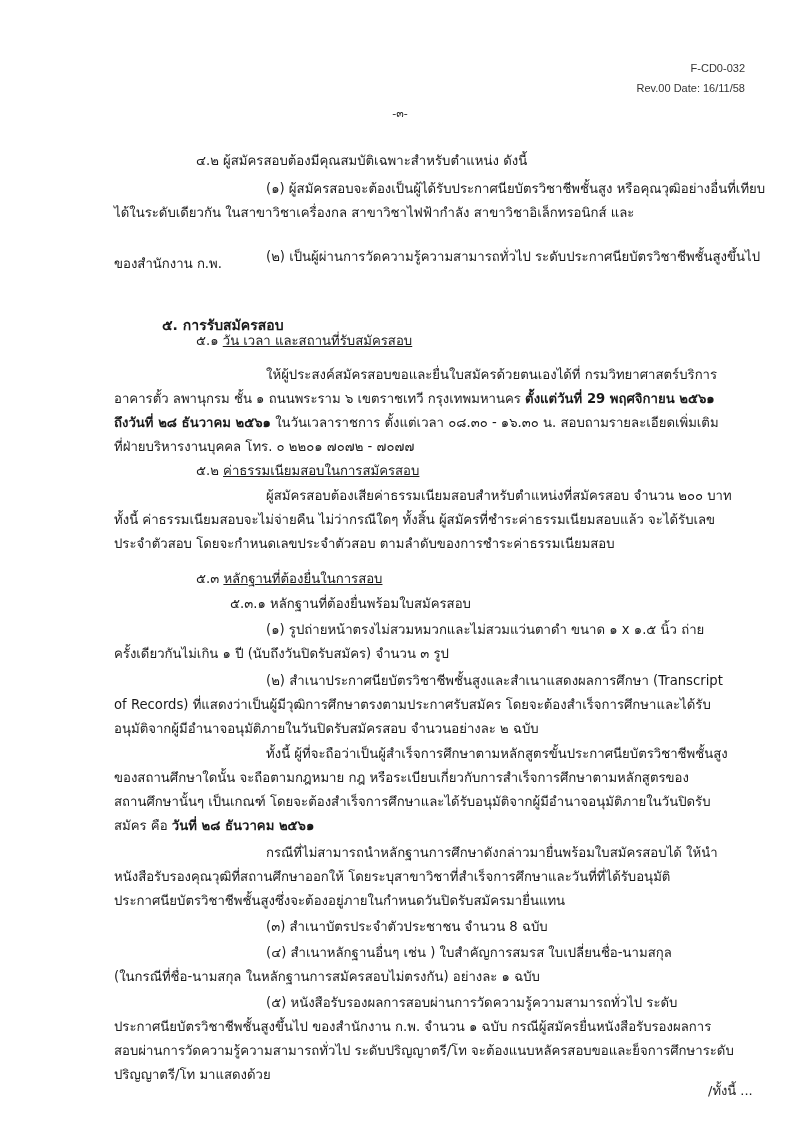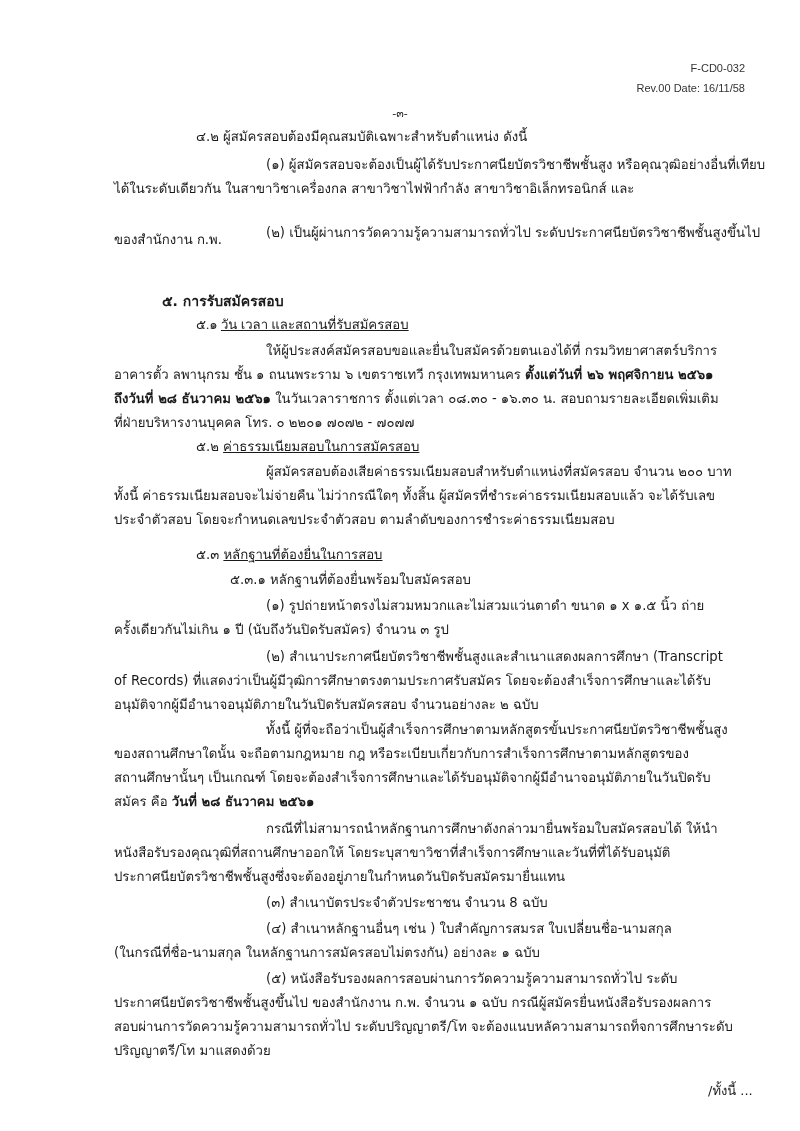--- a/index.html
+++ b/index.html
@@ -2,47 +2,47 @@
 <html><head>
 <meta charset="utf-8">
 <style>
   html, body { margin: 0; padding: 0; background: #ffffff; }
   body { width: 800px; height: 1131px; position: relative; overflow: hidden;
          font-family: "DejaVu Sans", "Liberation Sans", sans-serif; color: #1a1a1a; }
   .header-code { position: absolute; right: 55px; font-size: 11px; color: #333; font-family: "Liberation Sans", sans-serif; }
   #doc-code { top: 62px; }
   #doc-rev { top: 82px; }
   .page-num { position: absolute; top: 104px; left: 0; width: 800px; text-align: center; font-size: 11px; }
-  .line { position: absolute; font-size: 13.2px; white-space: nowrap; line-height: 18px; }
+  .line { position: absolute; font-size: 13.2px; white-space: nowrap; line-height: 18px; margin-top: 24px; }
   .b { font-weight: bold; }
   .u { text-decoration: underline; }
   .head { font-weight: bold; font-size: 14px; }
   .footer-cont { position: absolute; top: 1080px; left: 708px; font-size: 13px; }
 </style>
 </head>
 <body>
 
 <div class="header-code" id="doc-code">F-CD0-032</div>
 <div class="header-code" id="doc-rev">Rev.00 Date: 16/11/58</div>
 <div class="page-num">-๓-</div>
 
 <div class="line" style="top:128px; left:196px;">๔.๒ ผู้สมัครสอบต้องมีคุณสมบัติเฉพาะสำหรับตำแหน่ง ดังนี้</div>
 <div class="line" style="top:156px; left:266px;">(๑) ผู้สมัครสอบจะต้องเป็นผู้ได้รับประกาศนียบัตรวิชาชีพชั้นสูง หรือคุณวุฒิอย่างอื่นที่เทียบ</div>
 <div class="line" style="top:180px; left:114px;">ได้ในระดับเดียวกัน ในสาขาวิชาเครื่องกล สาขาวิชาไฟฟ้ากำลัง สาขาวิชาอิเล็กทรอนิกส์ และ</div>
 <div class="line" style="top:224px; left:266px;">(๒) เป็นผู้ผ่านการวัดความรู้ความสามารถทั่วไป ระดับประกาศนียบัตรวิชาชีพชั้นสูงขึ้นไป</div>
 <div class="line" style="top:231px; left:114px;text-align:center;">ของสำนักงาน ก.พ.</div>
 
 <div class="line head" style="top:292px; left:162px;">๕. การรับสมัครสอบ</div>
 
-<div class="line" style="top:316px; left:196px;font-family:Liberation Serif, serif;">
+<div class="line" style="top:308px; left:196px;">
   <span>๕.๑ </span><span class="u">วัน เวลา และสถานที่รับสมัครสอบ</span>
 </div>
 <div class="line" style="top:342px; left:266px;">ให้ผู้ประสงค์สมัครสอบขอและยื่นใบสมัครด้วยตนเองได้ที่ กรมวิทยาศาสตร์บริการ</div>
 <div class="line" style="top:366px; left:114px;">
-  <span>อาคารตั้ว ลพานุกรม ชั้น ๑ ถนนพระราม ๖  เขตราชเทวี  กรุงเทพมหานคร </span><span class="b">ตั้งแต่วันที่  ๒๖ พฤศจิกายน ๒๕๖๑</span>
+  <span>อาคารตั้ว ลพานุกรม ชั้น ๑ ถนนพระราม ๖  เขตราชเทวี  กรุงเทพมหานคร </span><span class="b">ตั้งแต่วันที่  29 พฤศจิกายน ๒๕๖๑</span>
 </div>
 <div class="line" style="top:390px; left:114px;">
   <span class="b">ถึงวันที่ ๒๘ ธันวาคม ๒๕๖๑</span><span>  ในวันเวลาราชการ ตั้งแต่เวลา ๐๘.๓๐ - ๑๖.๓๐ น. สอบถามรายละเอียดเพิ่มเติม</span>
 </div>
 <div class="line" style="top:414px; left:114px;">ที่ฝ่ายบริหารงานบุคคล โทร. ๐ ๒๒๐๑ ๗๐๗๒ - ๗๐๗๗</div>
 
 <div class="line" style="top:438px; left:196px;">
   <span>๕.๒ </span><span class="u">ค่าธรรมเนียมสอบในการสมัครสอบ</span>
 </div>
 <div class="line" style="top:463px; left:266px;">ผู้สมัครสอบต้องเสียค่าธรรมเนียมสอบสำหรับตำแหน่งที่สมัครสอบ จำนวน ๒๐๐ บาท</div>
@@ -69,16 +69,16 @@
 <div class="line" style="top:820px; left:266px;">กรณีที่ไม่สามารถนำหลักฐานการศึกษาดังกล่าวมายื่นพร้อมใบสมัครสอบได้ ให้นำ</div>
 <div class="line" style="top:844px; left:114px;text-align:center;">หนังสือรับรองคุณวุฒิที่สถานศึกษาออกให้  โดยระบุสาขาวิชาที่สำเร็จการศึกษาและวันที่ที่ได้รับอนุมัติ</div>
 <div class="line" style="top:868px; left:114px;">ประกาศนียบัตรวิชาชีพชั้นสูงซึ่งจะต้องอยู่ภายในกำหนดวันปิดรับสมัครมายื่นแทน</div>
 
 <div class="line" style="top:894px; left:266px;">(๓) สำเนาบัตรประจำตัวประชาชน จำนวน 8 ฉบับ</div>
 <div class="line" style="top:920px; left:266px;">(๔) สำเนาหลักฐานอื่นๆ  เช่น ) ใบสำคัญการสมรส  ใบเปลี่ยนชื่อ-นามสกุล</div>
 <div class="line" style="top:944px; left:114px;">(ในกรณีที่ชื่อ-นามสกุล ในหลักฐานการสมัครสอบไม่ตรงกัน) อย่างละ ๑ ฉบับ</div>
 
 <div class="line" style="top:970px; left:266px;">(๕) หนังสือรับรองผลการสอบผ่านการวัดความรู้ความสามารถทั่วไป ระดับ</div>
 <div class="line" style="top:994px; left:114px;">ประกาศนียบัตรวิชาชีพชั้นสูงขึ้นไป ของสำนักงาน ก.พ. จำนวน ๑ ฉบับ กรณีผู้สมัครยื่นหนังสือรับรองผลการ</div>
-<div class="line" style="top:1018px; left:114px;">สอบผ่านการวัดความรู้ความสามารถทั่วไป ระดับปริญญาตรี/โท จะต้องแนบหลัความสามารถท็จการศึกษาระดับ</div>
+<div class="line" style="top:1018px; left:114px;">สอบผ่านการวัดความรู้ความสามารถทั่วไป ระดับปริญญาตรี/โท จะต้องแนบหลัครสอบขอและย็จการศึกษาระดับ</div>
 <div class="line" style="top:1042px; left:114px;">ปริญญาตรี/โท มาแสดงด้วย</div>
 
 <div class="footer-cont">/ทั้งนี้ ...</div>
 
 </body></html>

